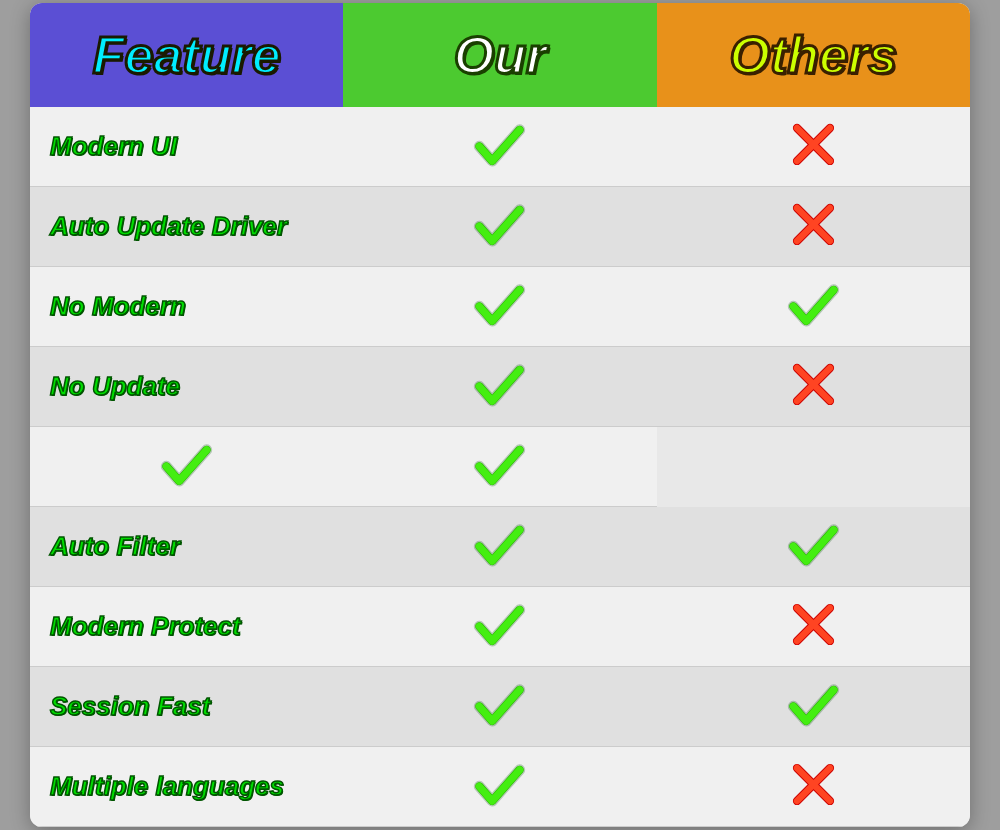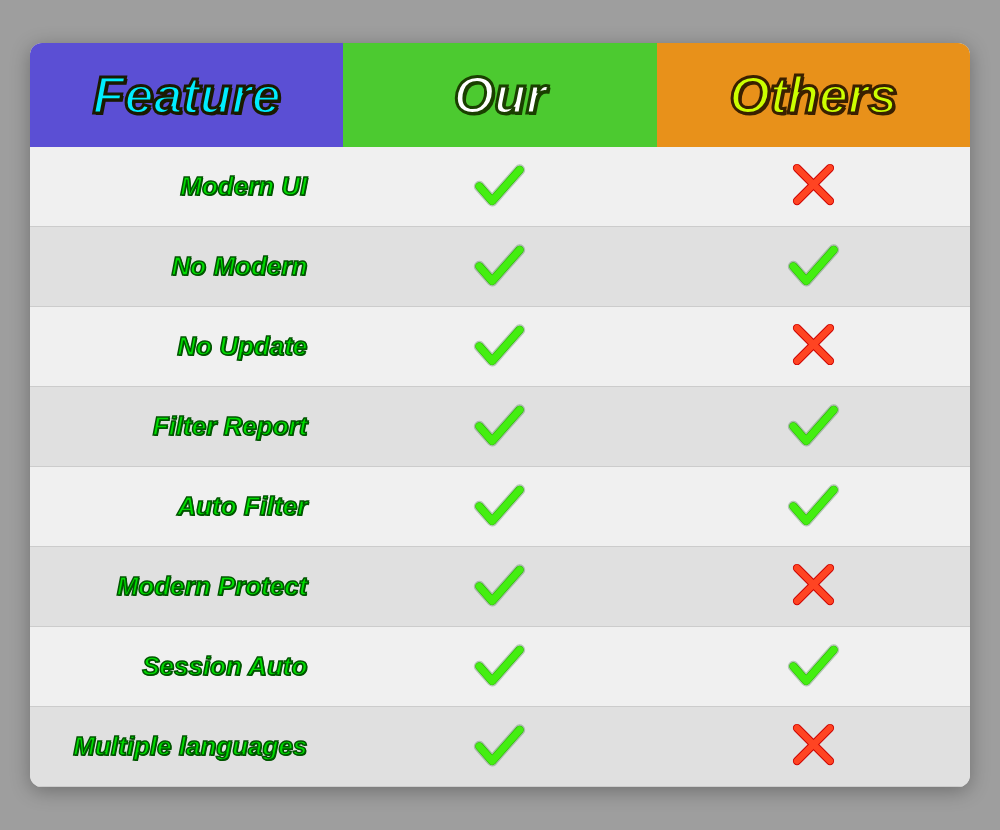--- a/index.html
+++ b/index.html
@@ -86,22 +86,22 @@
     .cell {
       padding: 10px 10px;
       display: flex;
       align-items: center;
       justify-content: center;
       min-height: 72px;
       border-bottom: 1px solid #cccccc;
     }
 
     .feature-cell {
-      justify-content: flex-end;
-      padding: 10px 36px;
+      justify-content: flex-start;
+      padding: 10px 20px;
     }
 
     .feature-label {
       font-size: 26px;
       font-weight: 900;
       font-style: italic;
       color: #00dd00;
       -webkit-text-stroke: 1.5px #005500;
       text-shadow: 1px 1px 0 #005500;
       text-align: center;
@@ -147,20 +147,40 @@
       <span><svg class="cross-svg" viewBox="0 0 60 60" fill="none" xmlns="http://www.w3.org/2000/svg">
     <line x1="12" y1="12" x2="48" y2="48" stroke="#cc0000" stroke-width="9" stroke-linecap="round"></line>
     <line x1="48" y1="12" x2="12" y2="48" stroke="#cc0000" stroke-width="9" stroke-linecap="round"></line>
     <line x1="12" y1="12" x2="48" y2="48" stroke="#ff4422" stroke-width="7" stroke-linecap="round"></line>
     <line x1="48" y1="12" x2="12" y2="48" stroke="#ff4422" stroke-width="7" stroke-linecap="round"></line>
   </svg></span>
     </div>
   </div>
       <div class="data-row">
     <div class="cell feature-cell">
+      <span class="feature-label">Auto Update Driver</span>
+    </div>
+    <div class="cell">
+      <span><svg class="check-svg" viewBox="0 0 60 60" fill="none" xmlns="http://www.w3.org/2000/svg">
+    <polyline points="8,32 22,48 52,14" stroke="#33cc00" stroke-width="9" stroke-linecap="round" stroke-linejoin="round" fill="none"></polyline>
+    <polyline points="8,32 22,48 52,14" stroke="#005500" stroke-width="12" stroke-linecap="round" stroke-linejoin="round" fill="none" opacity="0.25"></polyline>
+    <polyline points="8,32 22,48 52,14" stroke="#44ee11" stroke-width="8" stroke-linecap="round" stroke-linejoin="round" fill="none"></polyline>
+  </svg></span>
+    </div>
+    <div class="cell">
+      <span><svg class="cross-svg" viewBox="0 0 60 60" fill="none" xmlns="http://www.w3.org/2000/svg">
+    <line x1="12" y1="12" x2="48" y2="48" stroke="#cc0000" stroke-width="9" stroke-linecap="round"></line>
+    <line x1="48" y1="12" x2="12" y2="48" stroke="#cc0000" stroke-width="9" stroke-linecap="round"></line>
+    <line x1="12" y1="12" x2="48" y2="48" stroke="#ff4422" stroke-width="7" stroke-linecap="round"></line>
+    <line x1="48" y1="12" x2="12" y2="48" stroke="#ff4422" stroke-width="7" stroke-linecap="round"></line>
+  </svg></span>
+    </div>
+  </div>
+      <div class="data-row">
+    <div class="cell feature-cell">
       <span class="feature-label">No Modern</span>
     </div>
     <div class="cell">
       <span><svg class="check-svg" viewBox="0 0 60 60" fill="none" xmlns="http://www.w3.org/2000/svg">
     <polyline points="8,32 22,48 52,14" stroke="#33cc00" stroke-width="9" stroke-linecap="round" stroke-linejoin="round" fill="none"></polyline>
     <polyline points="8,32 22,48 52,14" stroke="#005500" stroke-width="12" stroke-linecap="round" stroke-linejoin="round" fill="none" opacity="0.25"></polyline>
     <polyline points="8,32 22,48 52,14" stroke="#44ee11" stroke-width="8" stroke-linecap="round" stroke-linejoin="round" fill="none"></polyline>
   </svg></span>
     </div>
     <div class="cell">
@@ -185,23 +205,20 @@
     <div class="cell">
       <span><svg class="cross-svg" viewBox="0 0 60 60" fill="none" xmlns="http://www.w3.org/2000/svg">
     <line x1="12" y1="12" x2="48" y2="48" stroke="#cc0000" stroke-width="9" stroke-linecap="round"></line>
     <line x1="48" y1="12" x2="12" y2="48" stroke="#cc0000" stroke-width="9" stroke-linecap="round"></line>
     <line x1="12" y1="12" x2="48" y2="48" stroke="#ff4422" stroke-width="7" stroke-linecap="round"></line>
     <line x1="48" y1="12" x2="12" y2="48" stroke="#ff4422" stroke-width="7" stroke-linecap="round"></line>
   </svg></span>
     </div>
   </div>
       <div class="data-row">
-    <div class="cell feature-cell">
-      <span class="feature-label">Filter Report</span>
-    </div>
     <div class="cell">
       <span><svg class="check-svg" viewBox="0 0 60 60" fill="none" xmlns="http://www.w3.org/2000/svg">
     <polyline points="8,32 22,48 52,14" stroke="#33cc00" stroke-width="9" stroke-linecap="round" stroke-linejoin="round" fill="none"></polyline>
     <polyline points="8,32 22,48 52,14" stroke="#005500" stroke-width="12" stroke-linecap="round" stroke-linejoin="round" fill="none" opacity="0.25"></polyline>
     <polyline points="8,32 22,48 52,14" stroke="#44ee11" stroke-width="8" stroke-linecap="round" stroke-linejoin="round" fill="none"></polyline>
   </svg></span>
     </div>
     <div class="cell">
       <span><svg class="check-svg" viewBox="0 0 60 60" fill="none" xmlns="http://www.w3.org/2000/svg">
     <polyline points="8,32 22,48 52,14" stroke="#33cc00" stroke-width="9" stroke-linecap="round" stroke-linejoin="round" fill="none"></polyline>
@@ -244,21 +261,21 @@
       <span><svg class="cross-svg" viewBox="0 0 60 60" fill="none" xmlns="http://www.w3.org/2000/svg">
     <line x1="12" y1="12" x2="48" y2="48" stroke="#cc0000" stroke-width="9" stroke-linecap="round"></line>
     <line x1="48" y1="12" x2="12" y2="48" stroke="#cc0000" stroke-width="9" stroke-linecap="round"></line>
     <line x1="12" y1="12" x2="48" y2="48" stroke="#ff4422" stroke-width="7" stroke-linecap="round"></line>
     <line x1="48" y1="12" x2="12" y2="48" stroke="#ff4422" stroke-width="7" stroke-linecap="round"></line>
   </svg></span>
     </div>
   </div>
       <div class="data-row">
     <div class="cell feature-cell">
-      <span class="feature-label">Session Auto</span>
+      <span class="feature-label">Session Fast</span>
     </div>
     <div class="cell">
       <span><svg class="check-svg" viewBox="0 0 60 60" fill="none" xmlns="http://www.w3.org/2000/svg">
     <polyline points="8,32 22,48 52,14" stroke="#33cc00" stroke-width="9" stroke-linecap="round" stroke-linejoin="round" fill="none"></polyline>
     <polyline points="8,32 22,48 52,14" stroke="#005500" stroke-width="12" stroke-linecap="round" stroke-linejoin="round" fill="none" opacity="0.25"></polyline>
     <polyline points="8,32 22,48 52,14" stroke="#44ee11" stroke-width="8" stroke-linecap="round" stroke-linejoin="round" fill="none"></polyline>
   </svg></span>
     </div>
     <div class="cell">
       <span><svg class="check-svg" viewBox="0 0 60 60" fill="none" xmlns="http://www.w3.org/2000/svg">

